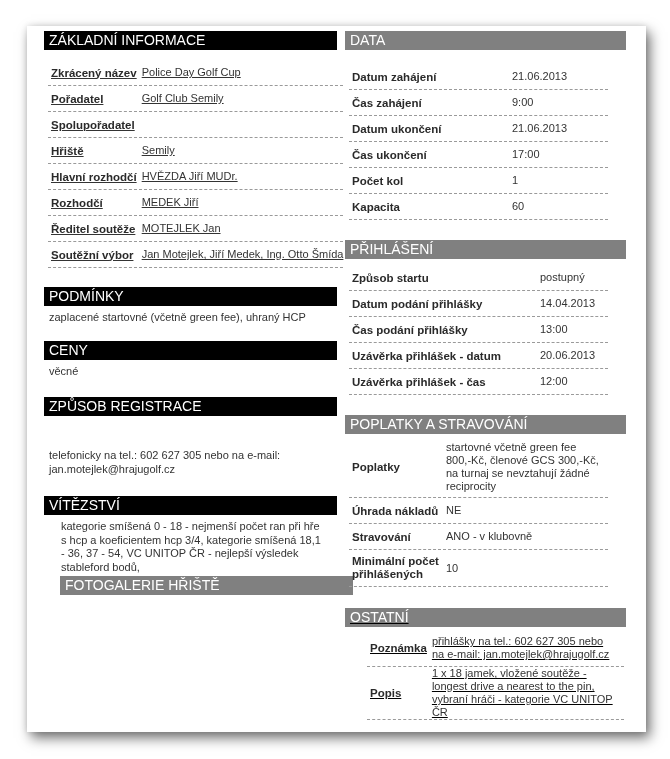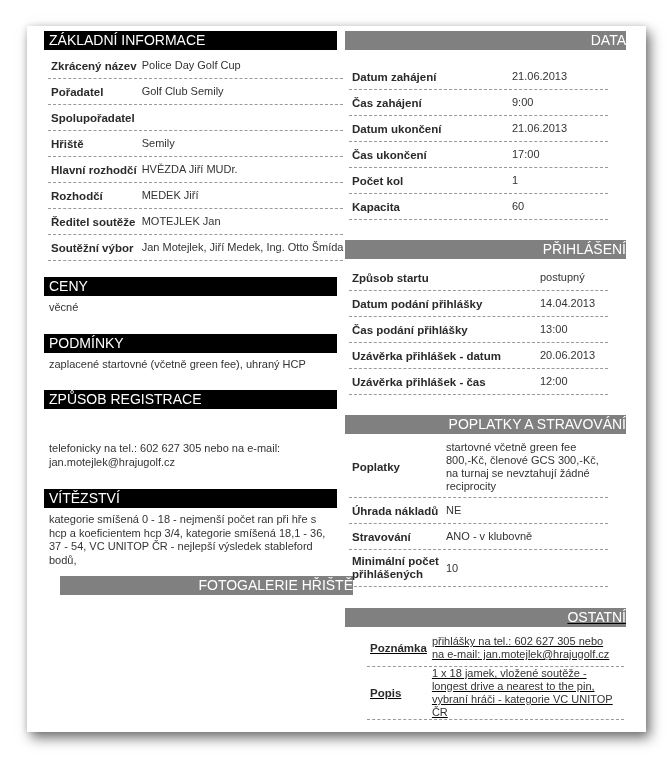--- a/index.html
+++ b/index.html
@@ -28,21 +28,21 @@
     .heading {
       height: 19px;
       line-height: 19px;
       color: #ffffff;
       font-size: 14px;
       padding-left: 5px;
       letter-spacing: 0px;
       white-space: nowrap;
     }
     .heading.black { background: #000000; }
-    .heading.gray { background: #808080; text-align: right; }
+    .heading.gray { background: #808080; }
 
     table.info {
       border-collapse: separate;
       border-spacing: 2px 0;
       margin-left: 2px;
       font-size: 11px;
       color: #333333;
     }
     table.info td {
       border-bottom: 1px dashed #9a9a9a;
@@ -67,21 +67,21 @@
   </style>
 </head>
 <body>
 
 <div class="paper">
 
   <div class="col col-left">
 
     <div class="section">
       <div class="heading black">ZÁKLADNÍ INFORMACE</div>
-      <table class="info" style="margin-top:3px;">
+      <table class="info" style="margin-top:10px;text-decoration:underline;">
         <colgroup>
             <col style="width:85px">
             <col style="width:200px">
           </colgroup>
         <tbody>
             <tr>
               <td class="lbl">Zkrácený název</td>
               <td class="val">Police Day Golf Cup</td>
             </tr>
         <tr>
@@ -107,40 +107,40 @@
         <tr>
               <td class="lbl">Ředitel soutěže</td>
               <td class="val">MOTEJLEK Jan</td>
             </tr>
         <tr>
               <td class="lbl">Soutěžní výbor</td>
               <td class="val" style="white-space:nowrap;">Jan Motejlek, Jiří Medek, Ing. Otto Šmída</td>
             </tr>
       </tbody>
         </table>
+    </div>
+
+    <div class="section" style="margin-top:19px;">
+      <div class="heading black">PODMÍNKY</div>
+      <div class="text-block">zaplacené startovné (včetně green fee), uhraný HCP</div>
     </div>
 
     <div class="section" style="margin-top:16px;">
       <div class="heading black">CENY</div>
       <div class="text-block">věcné</div>
     </div>
 
     <div class="section" style="margin-top:19px;">
-      <div class="heading black">PODMÍNKY</div>
-      <div class="text-block">zaplacené startovné (včetně green fee), uhraný HCP</div>
-    </div>
-
-    <div class="section" style="margin-top:19px;">
       <div class="heading black">ZPŮSOB REGISTRACE</div>
       <div class="text-block" style="padding-right:40px;margin-top:28px;">telefonicky na tel.: 602 627 305 nebo na e-mail: jan.motejlek@hrajugolf.cz</div>
     </div>
 
     <div class="section" style="margin-top:20px;">
       <div class="heading black">VÍTĚZSTVÍ</div>
-      <div class="text-block" style="padding-right:10px;">kategorie smíšená 0 - 18 - nejmenší počet ran při hře s hcp a koeficientem hcp 3/4, kategorie smíšená 18,1 - 36, 37 - 54, VC UNITOP ČR - nejlepší výsledek stableford bodů,</div>
+      <div class="text-block" style="padding-right:10px;margin-left:12px;">kategorie smíšená 0 - 18 - nejmenší počet ran při hře s hcp a koeficientem hcp 3/4, kategorie smíšená 18,1 - 36, 37 - 54, VC UNITOP ČR - nejlepší výsledek stableford bodů,</div>
     </div>
 
     <div class="section" style="position:absolute; top:545px; left:16px; width:293px;">
       <div class="heading gray">FOTOGALERIE HŘIŠTĚ</div>
     </div>
   </div>
 
   <div class="col col-right">
 
     <div class="section">

